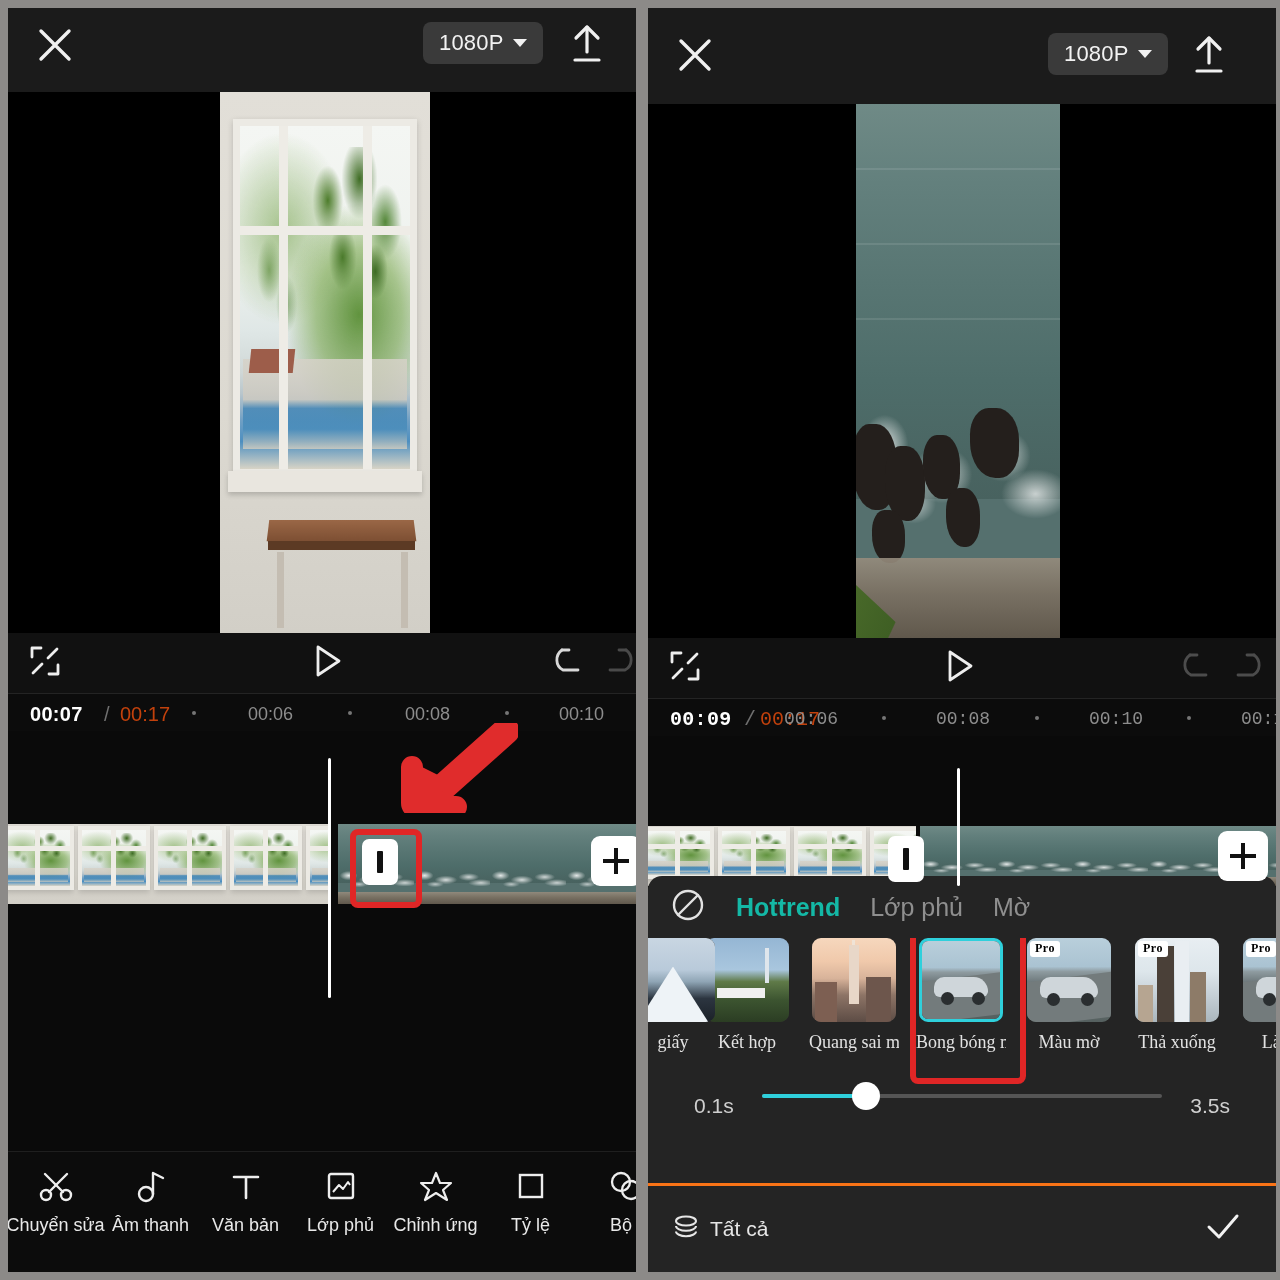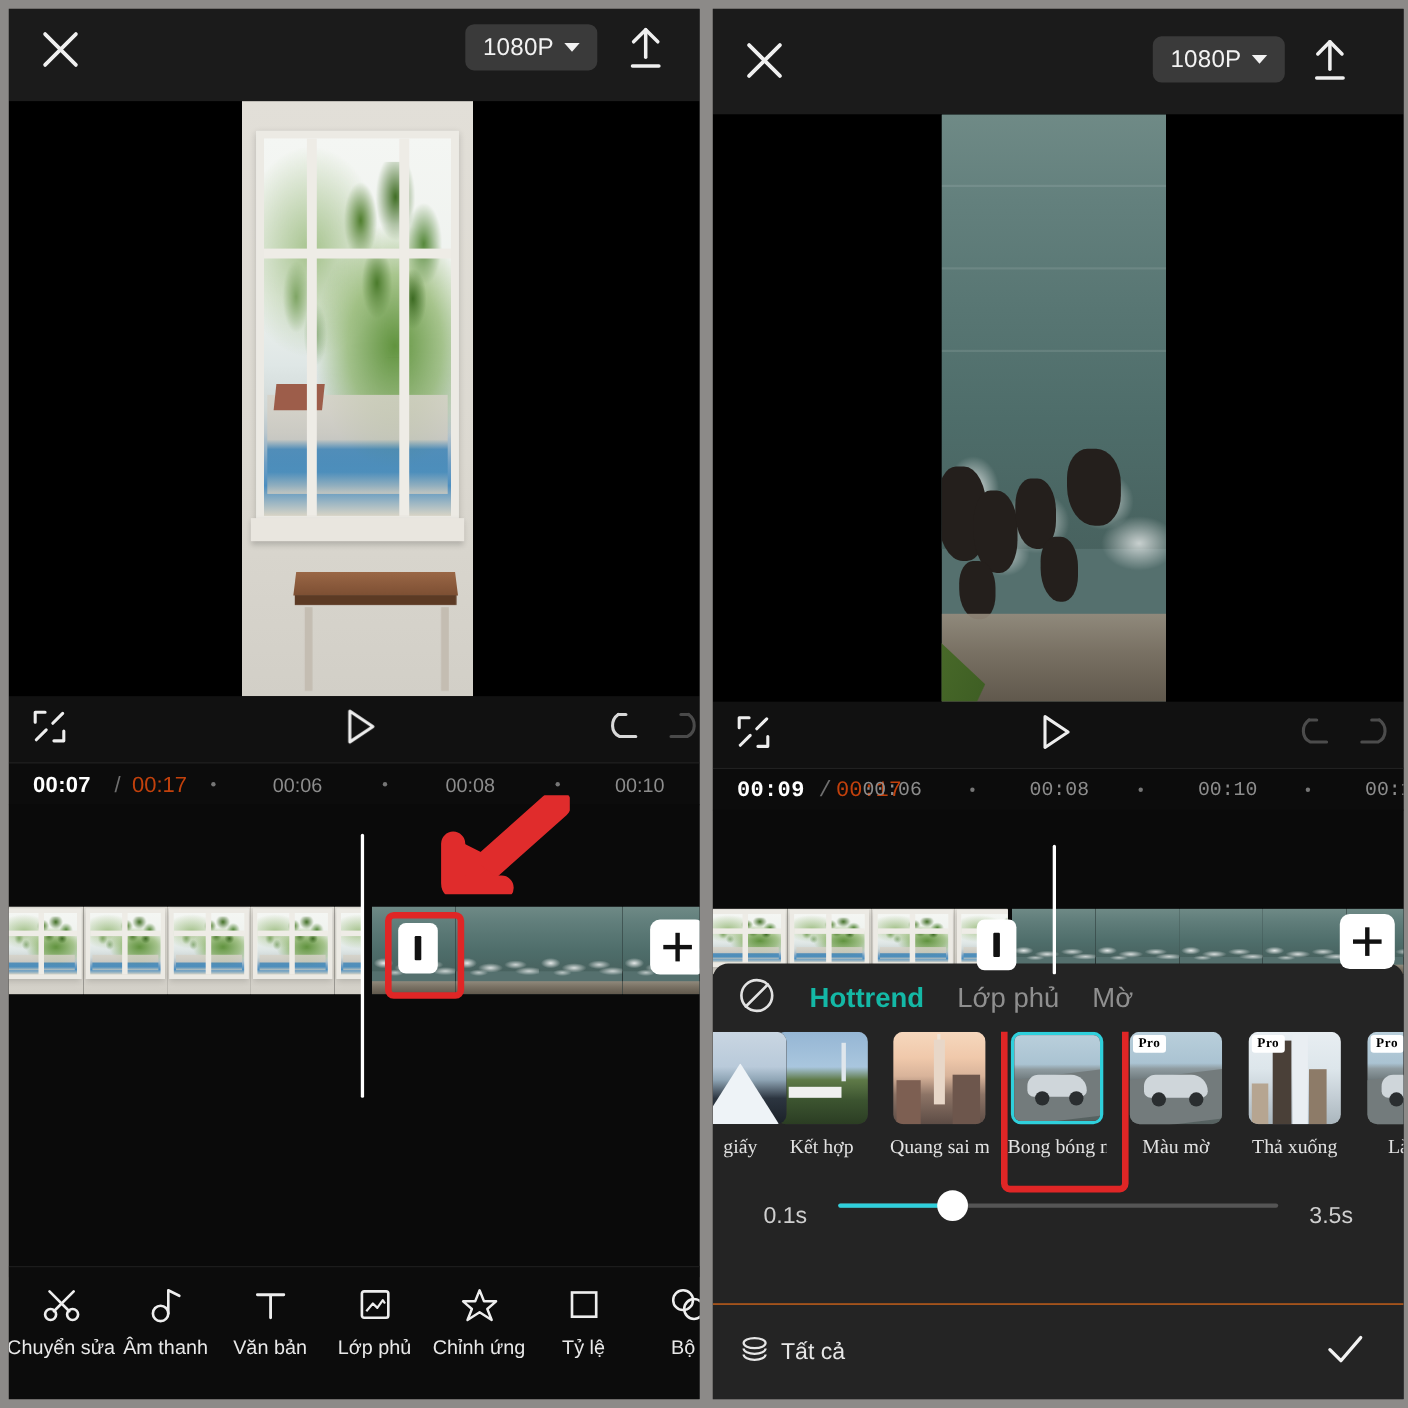--- a/index.html
+++ b/index.html
@@ -468,21 +468,21 @@
     background: #ffffff;
     top: 50%;
     transform: translate(-50%, -50%);
     cursor: pointer;
   }
 
   .sheet-footer {
     position: absolute;
     left: 0; right: 0; bottom: 0;
     height: 86px;
-    border-top: 1px solid #f97316;
+    border-top: 3px solid #f97316;
     display: flex;
     align-items: center;
   }
   .footer-left {
     position: absolute;
     left: 24px;
     display: flex; align-items: center; gap: 10px;
     cursor: pointer;
   }
   .footer-left .fl-label { color:#e6e6e6; font-size: 21px; }

